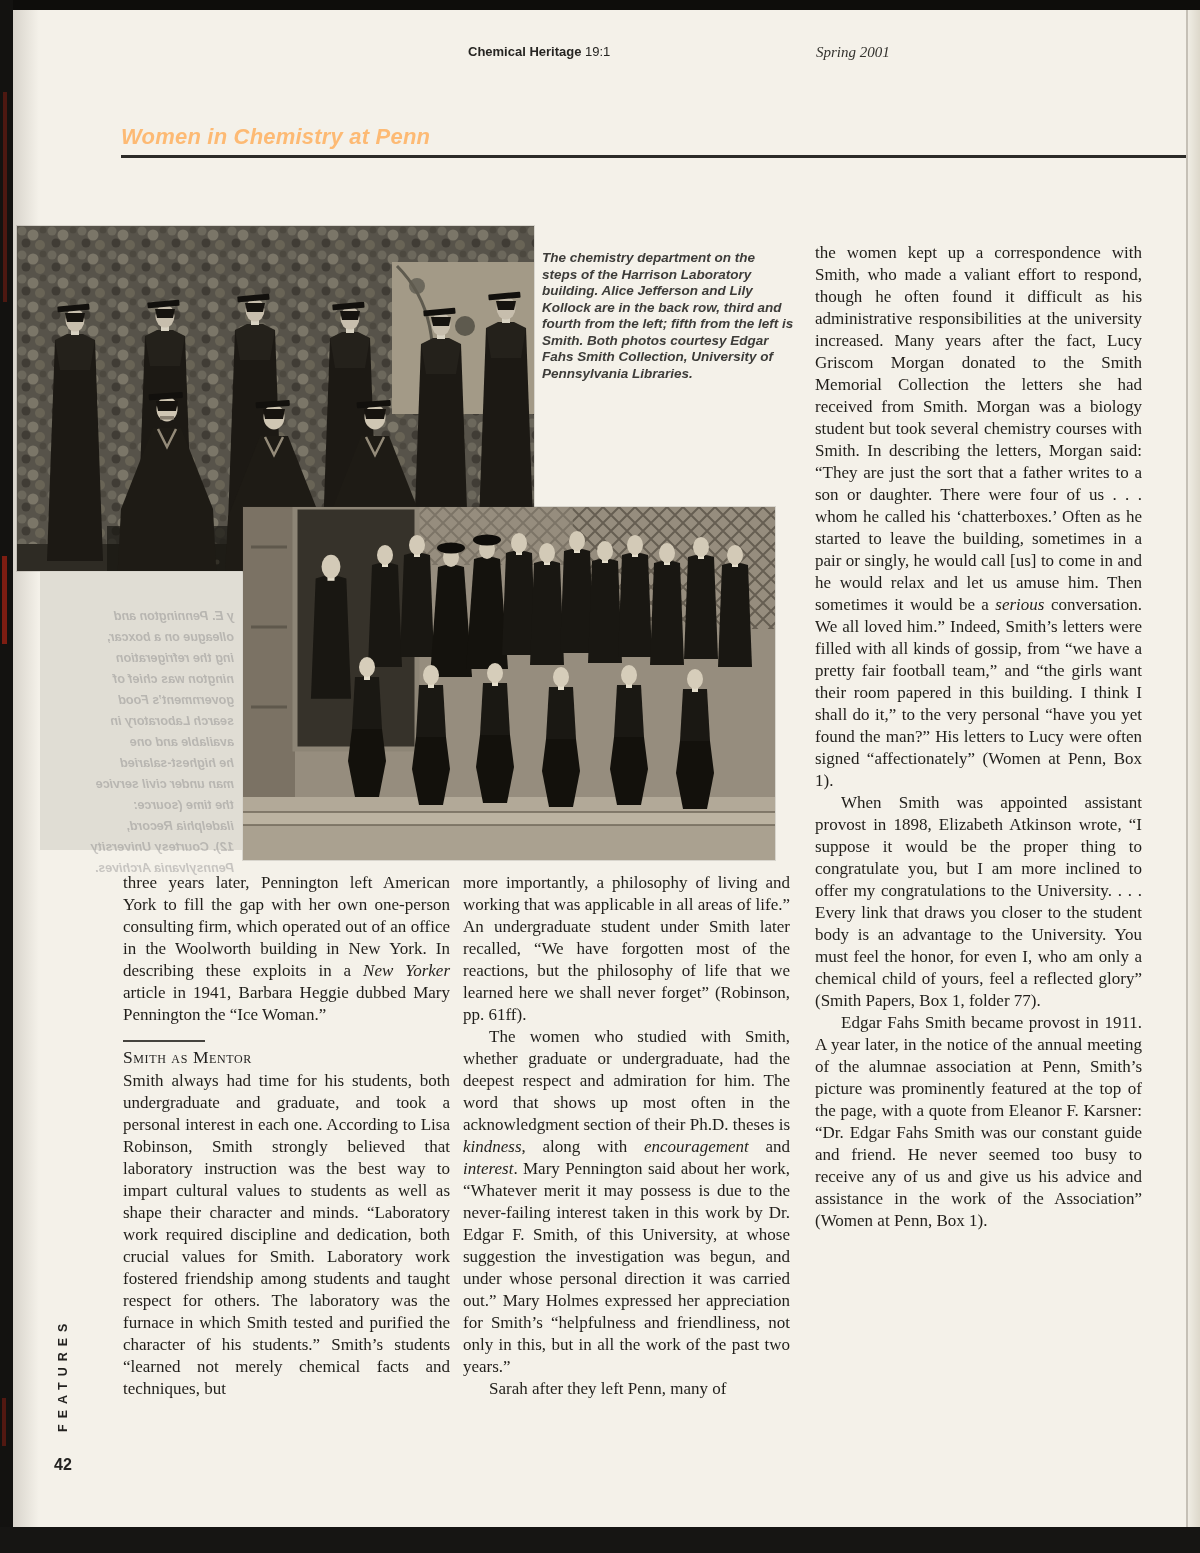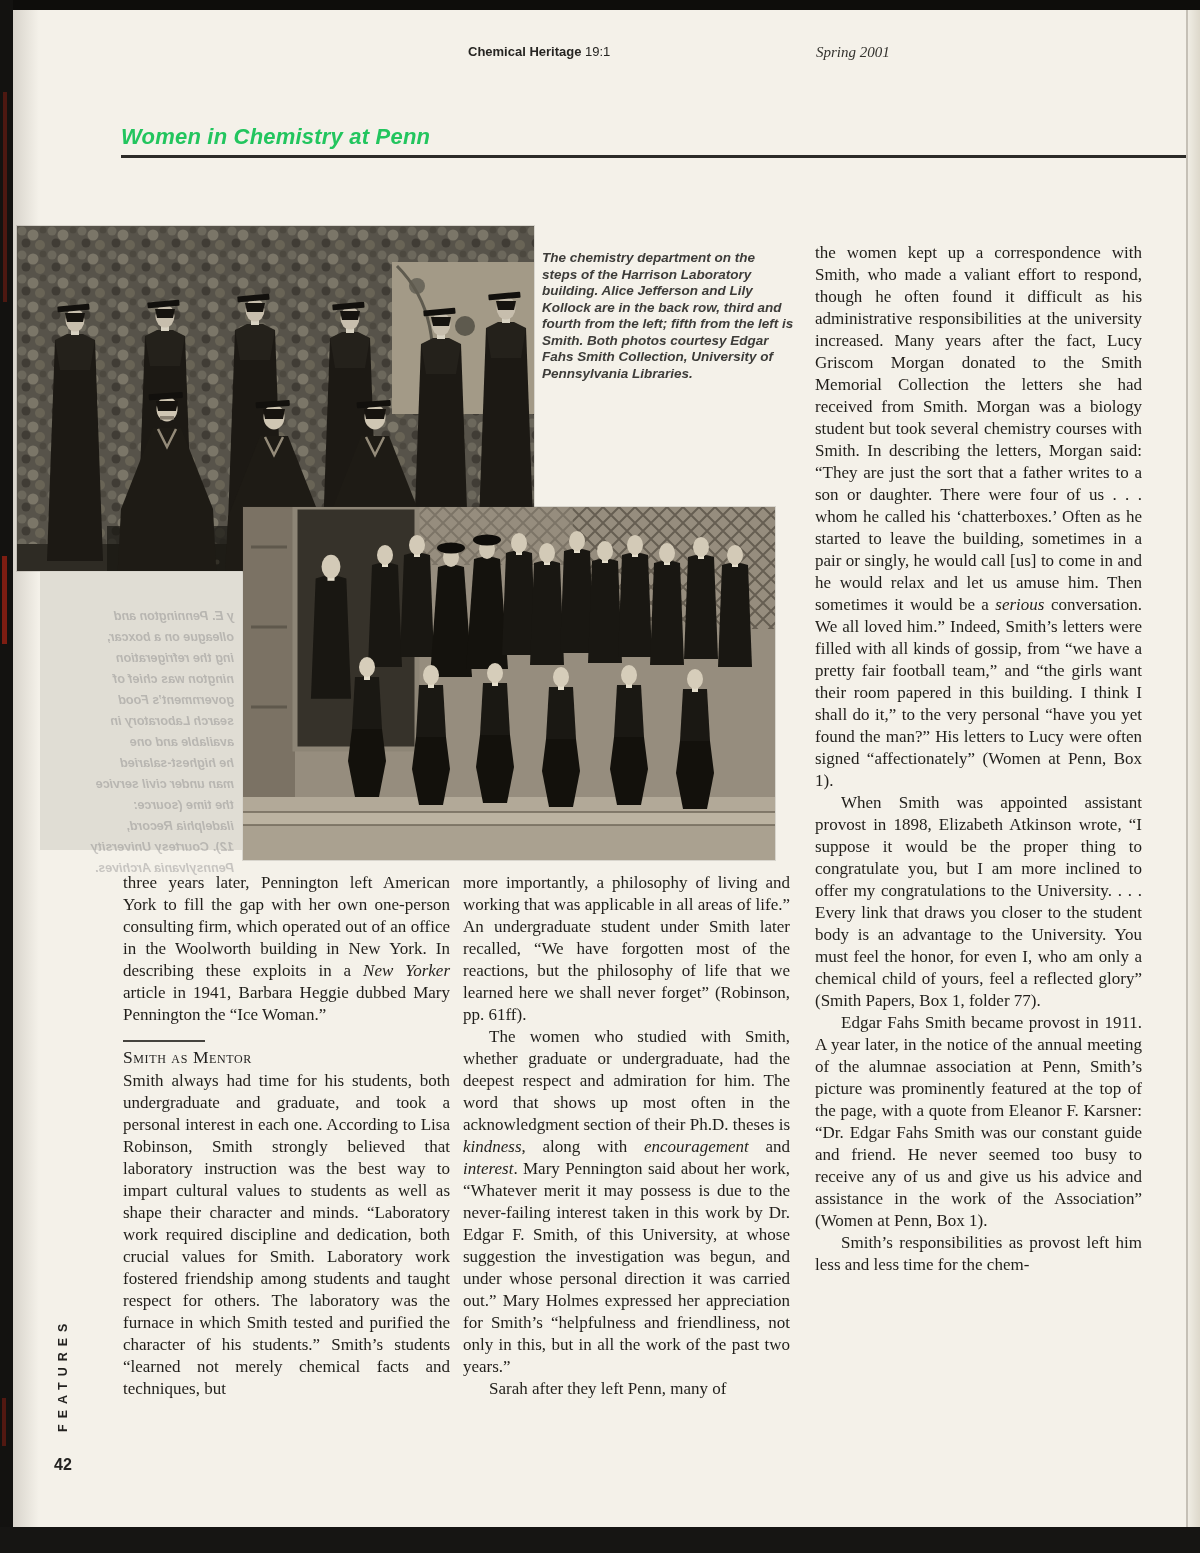--- a/index.html
+++ b/index.html
@@ -24,21 +24,21 @@
   .masthead{position:absolute;top:44px;font-family:"Liberation Sans",sans-serif;
             font-size:13px;color:#262522;}
   .mh-journal{left:468px;}
   .mh-journal .b{font-weight:bold;}
   .mh-season{left:816px;font-family:"Liberation Serif",serif;font-style:italic;
              font-size:15px;color:#33322e;}
 
   
   .article-title{position:absolute;left:121px;top:124px;
       font-family:"Liberation Sans",sans-serif;font-weight:bold;font-style:italic;
-      font-size:22px;color:#22c55e;letter-spacing:0.2px;}
+      font-size:22px;color:#fdba74;letter-spacing:0.2px;}
   .title-rule{position:absolute;left:121px;top:155px;width:1065px;height:3px;background:#2c2b28;}
 
   
   .photo{position:absolute;overflow:hidden;box-shadow:0 0 0 1px rgba(60,55,45,0.15);}
   #photo1{left:17px;top:226px;width:517px;height:345px;z-index:3;}
   #photo2{left:243px;top:507px;width:532px;height:353px;z-index:4;}
   .photo svg{display:block;width:100%;height:100%;}
 
   
   .ghost-box{position:absolute;left:40px;top:572px;width:202px;height:278px;
@@ -236,21 +236,20 @@
   <div class="col" id="col2">
     <p>more importantly, a philosophy of living and working that was applicable in all areas of life.” An undergraduate student under Smith later recalled, “We have forgotten most of the reactions, but the philosophy of life that we learned here we shall never forget” (Robinson, pp. 61ff).</p>
     <p><span>The women who studied with Smith, whether graduate or undergraduate, had the deepest respect and admiration for him. The word that shows up most often in the acknowledgment section of their Ph.D. theses is </span><span style="font-style: italic;">kindness</span><span>, along with </span><span style="font-style: italic;">encouragement</span><span> and </span><span style="font-style: italic;">interest</span><span>. Mary Pennington said about her work, “Whatever merit it may possess is due to the never-failing interest taken in this work by Dr. Edgar F. Smith, of this University, at whose suggestion the investigation was begun, and under whose personal direction it was carried out.” Mary Holmes expressed her appreciation for Smith’s “helpfulness and friendliness, not only in this, but in all the work of the past two years.”</span></p>
     <p>Sarah after they left Penn, many of</p>
   </div>
 
   <div class="col" id="col3">
     <p><span>the women kept up a correspondence with Smith, who made a valiant effort to respond, though he often found it difficult as his administrative responsibilities at the university increased. Many years after the fact, Lucy Griscom Morgan donated to the Smith Memorial Collection the letters she had received from Smith. Morgan was a biology student but took several chemistry courses with Smith. In describing the letters, Morgan said: “They are just the sort that a father writes to a son or daughter. There were four of us . . . whom he called his ‘chatterboxes.’ Often as he started to leave the building, sometimes in a pair or singly, he would call [us] to come in and he would relax and let us amuse him. Then sometimes it would be a </span><span style="font-style: italic;">serious</span><span> conversation. We all loved him.” Indeed, Smith’s letters were filled with all kinds of gossip, from “we have a pretty fair football team,” and “the girls want their room papered in this building. I think I shall do it,” to the very personal “have you yet found the man?” His letters to Lucy were often signed “affectionately” (Women at Penn, Box 1).</span></p>
     <p>When Smith was appointed assistant provost in 1898, Elizabeth Atkinson wrote, “I suppose it would be the proper thing to congratulate you, but I am more inclined to offer my congratulations to the University. . . . Every link that draws you closer to the student body is an advantage to the University. You must feel the honor, for even I, who am only a chemical child of yours, feel a reflected glory” (Smith Papers, Box 1, folder 77).</p>
     <p>Edgar Fahs Smith became provost in 1911. A year later, in the notice of the annual meeting of the alumnae association at Penn, Smith’s picture was prominently featured at the top of the page, with a quote from Eleanor F. Karsner: “Dr. Edgar Fahs Smith was our constant guide and friend. He never seemed too busy to receive any of us and give us his advice and assistance in the work of the Association” (Women at Penn, Box 1).</p>
-    <p>Smith’s responsibilities as provost left him less and less time for the chem-</p>
   </div>
 
   <div class="features">FEATURES</div>
   <div class="folio">42</div>
 
   <div class="paper-crease"></div>
   <div class="paper-edge-right"></div>
   <div class="bottom-band"></div>
 
 </div>

